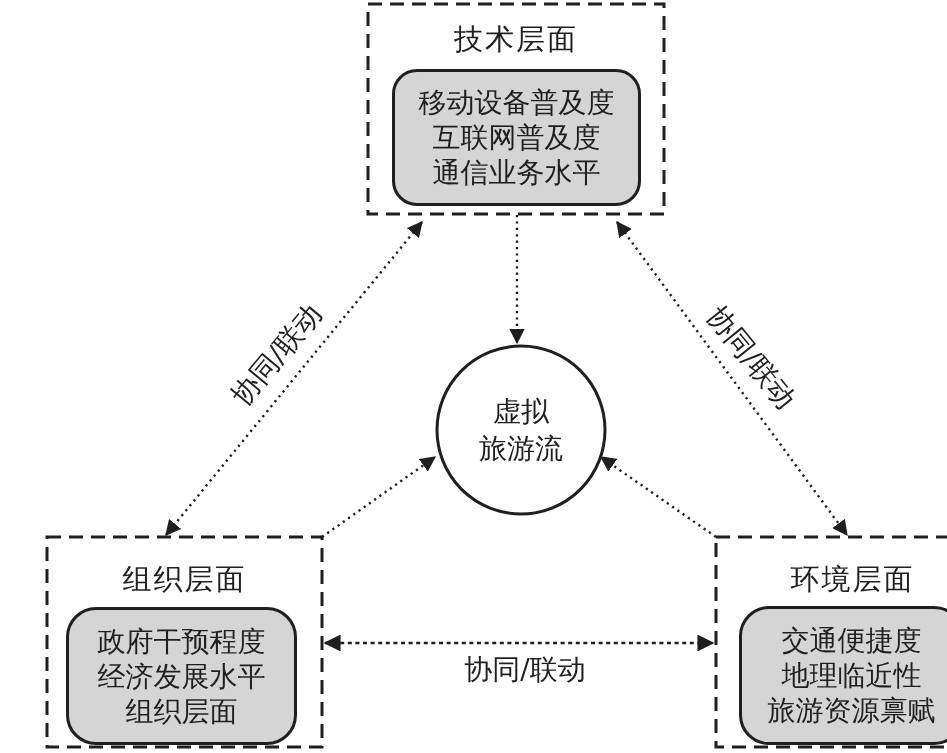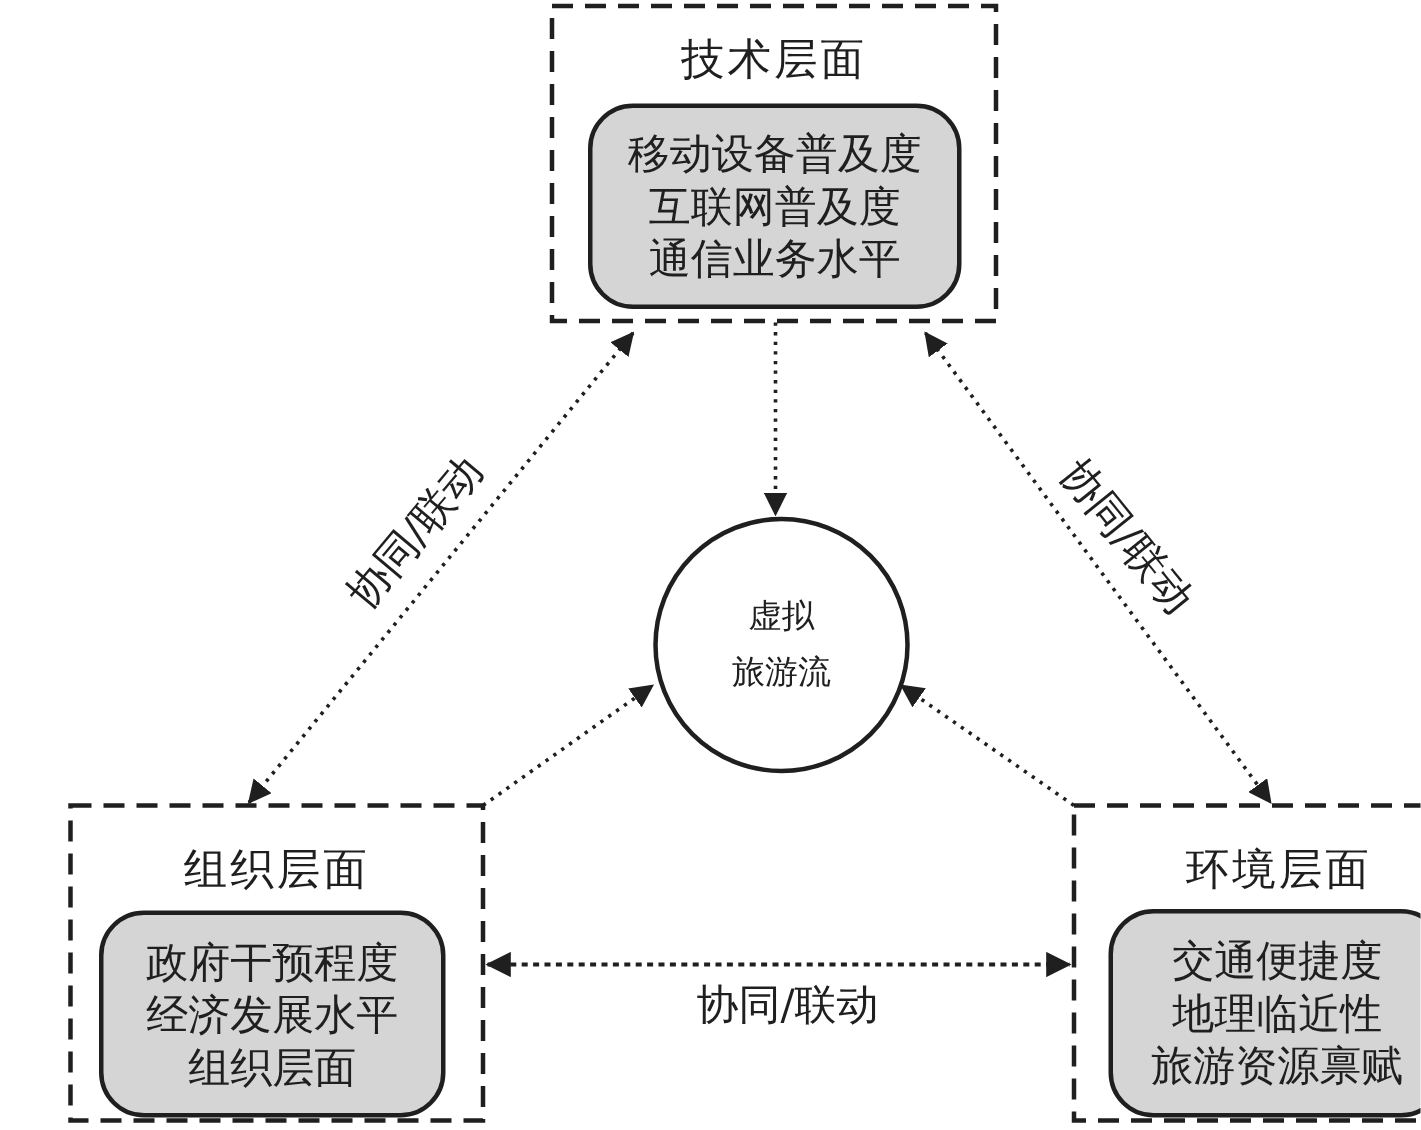--- a/index.html
+++ b/index.html
@@ -59,21 +59,21 @@
   }
   .factor-line {
     font-size: 28px;
     line-height: 35px;
     white-space: nowrap;
   }
   .circle-label {
     position: absolute;
     transform: translate(-50%, -50%);
     text-align: center;
-    font-size: 22px;
+    font-size: 28px;
     line-height: 37px;
     white-space: nowrap;
   }
   .edge-label {
     position: absolute;
     font-size: 28px;
     white-space: nowrap;
     transform: translate(-50%, -50%);
   }
   .edge-label.rot-left  { transform: translate(-50%, -50%) rotate(-50deg); }
@@ -99,21 +99,21 @@
     <line class="dot-line" x1="378" y1="222" x2="122" y2="535" marker-start="url(#ah)" marker-end="url(#ah)"></line>
     <line class="dot-line" x1="573" y1="222" x2="803" y2="535" marker-start="url(#ah)" marker-end="url(#ah)"></line>
     <line class="dot-line" x1="278" y1="537" x2="391" y2="457" marker-end="url(#ah)"></line>
     <line class="dot-line" x1="672" y1="537" x2="557" y2="457" marker-end="url(#ah)"></line>
     <line class="dot-line dense" x1="281" y1="643" x2="669" y2="643" marker-start="url(#ah)" marker-end="url(#ah)"></line>
 
     <circle class="center-circle" cx="477" cy="430" r="84"></circle>
   </svg>
 
   <div class="layer-title" style="left:324px; top:20px; width:296px;">技术层面</div>
-  <div class="factor-panel" style="left:348px; top:69px; width:249px; height:137px;">
+  <div class="factor-panel" style="left:348px; top:69px; width:249px; height:137px;border-radius:25px;">
     <div class="factor-line">移动设备普及度</div>
     <div class="factor-line">互联网普及度</div>
     <div class="factor-line">通信业务水平</div>
   </div>
 
   <div class="layer-title" style="left:3px; top:560px; width:275px;">组织层面</div>
   <div class="factor-panel" style="left:22px; top:607px; width:231px; height:138px;">
     <div class="factor-line">政府干预程度</div>
     <div class="factor-line">经济发展水平</div>
     <div class="factor-line">组织层面</div>

